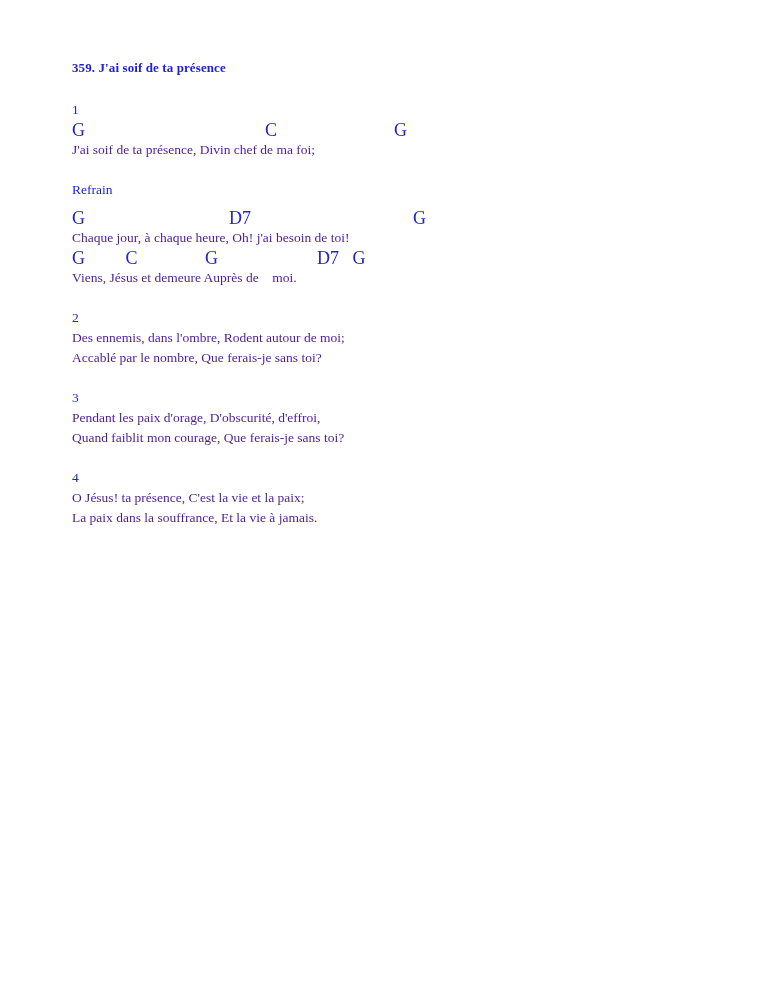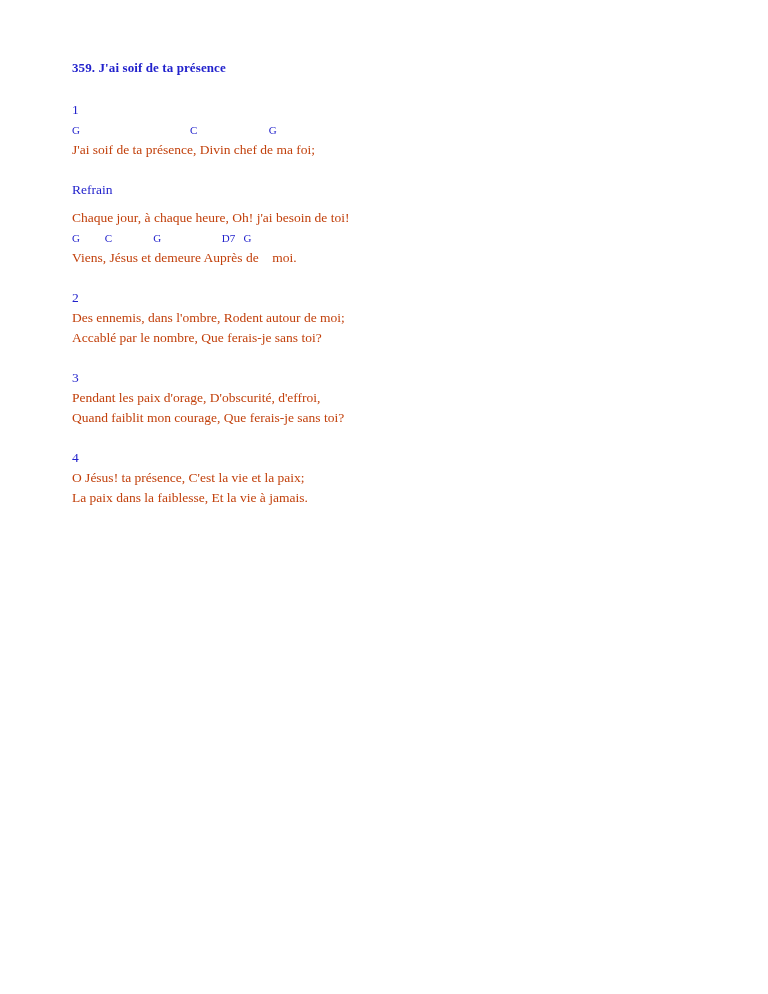--- a/index.html
+++ b/index.html
@@ -35,30 +35,30 @@
     margin-bottom: 12px;
   }
   .verse-num,
   .section-label {
     font-size: 13.5px;
     line-height: 20px;
     color: #2222cc;
     white-space: pre;
   }
   .chordline {
-    font-size: 11px;
+    font-size: 18px;
     line-height: 20px;
     color: #2222cc;
     white-space: pre;
     font-family: "Liberation Serif", serif;
   }
   .lyricline {
     font-size: 13.5px;
     line-height: 20px;
-    color: #c2410c;
+    color: #4c1d95;
     white-space: pre;
   }
   .gap-sm { height: 8px; }
 </style>
 </head>
 <body>
 
 <div class="page">
 
   <div class="song-title">359.  J'ai soif de ta présence</div>
@@ -69,20 +69,21 @@
     <div class="verse-num">1</div>
     <div class="chordline">G                                        C                          G</div>
     <div class="lyricline">J'ai soif de ta présence, Divin chef de ma foi;</div>
   </div>
 
   <div class="gap-sm"></div>
 
   <div class="block">
     <div class="section-label">Refrain</div>
     <div class="gap-sm"></div>
+    <div class="chordline">G                                D7                                    G</div>
     <div class="lyricline">Chaque jour, à chaque heure, Oh! j'ai besoin de toi!</div>
     <div class="chordline">G         C               G                      D7   G</div>
     <div class="lyricline">Viens, Jésus et demeure Auprès de    moi.</div>
   </div>
 
   <div class="gap-sm"></div>
 
   <div class="block">
     <div class="verse-num">2</div>
     <div class="lyricline">Des ennemis, dans l'ombre, Rodent autour de moi;</div>
@@ -95,16 +96,16 @@
     <div class="verse-num">3</div>
     <div class="lyricline">Pendant les paix d'orage, D'obscurité, d'effroi,</div>
     <div class="lyricline">Quand faiblit mon courage, Que ferais-je sans toi?</div>
   </div>
 
   <div class="gap-sm"></div>
 
   <div class="block">
     <div class="verse-num">4</div>
     <div class="lyricline">O Jésus! ta présence, C'est la vie et la paix;</div>
-    <div class="lyricline">La paix dans la faiblesse, Et la vie à jamais.</div>
+    <div class="lyricline">La paix dans la souffrance, Et la vie à jamais.</div>
   </div>
 
 </div>
 
 </body></html>

